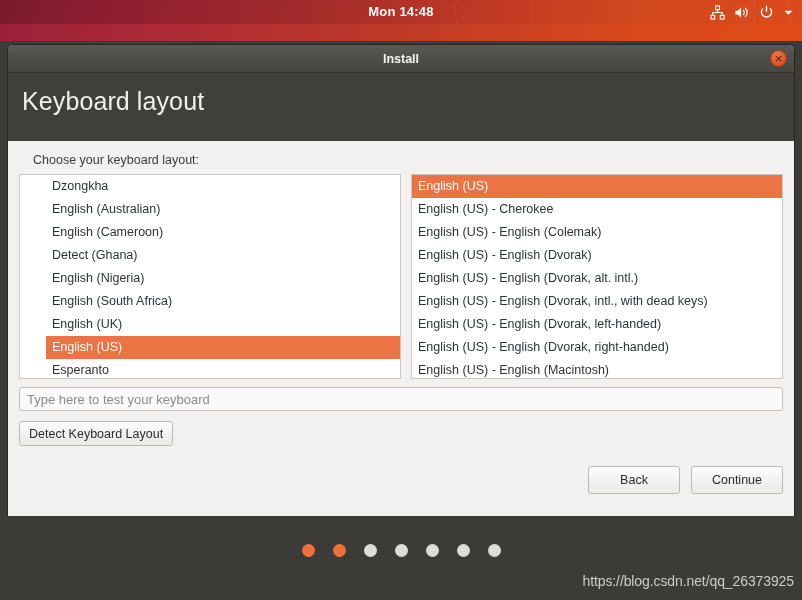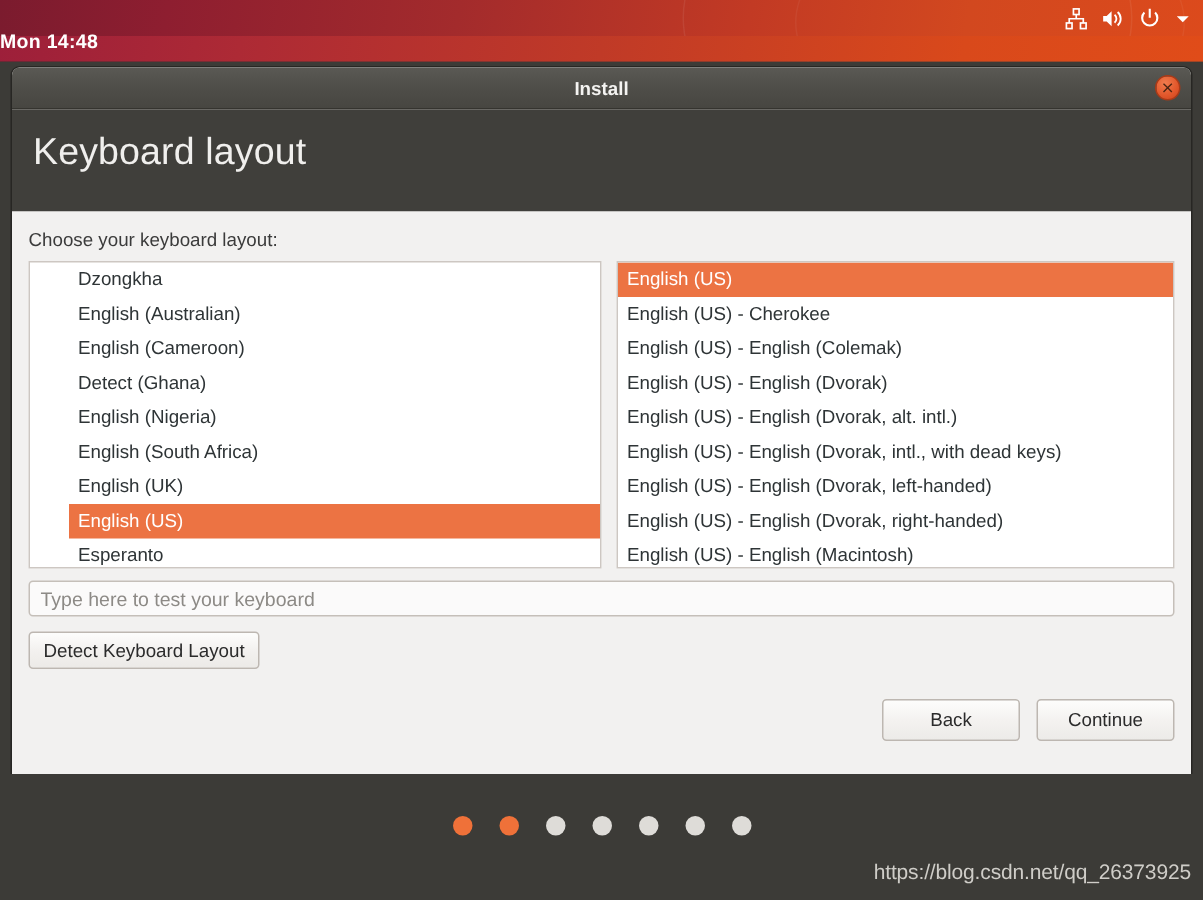--- a/index.html
+++ b/index.html
@@ -32,23 +32,24 @@
   }
   #desktop-topbar .arc2 {
     position: absolute;
     left: 530px; top: -60px;
     width: 260px; height: 150px;
     border: 1px solid rgba(255,255,255,0.05);
     border-radius: 50%;
   }
   #clock {
     position: absolute;
-    left: 0; top: 16px;
+    left: 0; top: 0;
     width: 802px; height: 24px;
     line-height: 24px;
+    text-align: center;
     color: #ffffff;
     font-size: 13px;
     font-weight: bold;
     letter-spacing: 0.2px;
   }
   #tray {
     position: absolute;
     right: 8px; top: 0;
     height: 24px;
     display: flex;
@@ -124,21 +125,21 @@
   }
 
   
   #page-body {
     position: relative;
     height: 363px;
     background: #f2f1f0;
   }
   #choose-label {
     position: absolute;
-    left: 11px; top: 12px;
+    left: 25px; top: 12px;
     font-size: 12.5px;
     color: #3b3b3b;
   }
 
   .list-panel {
     position: absolute;
     top: 33px;
     height: 205px;
     background: #ffffff;
     border: 1px solid #cdc7c2;

